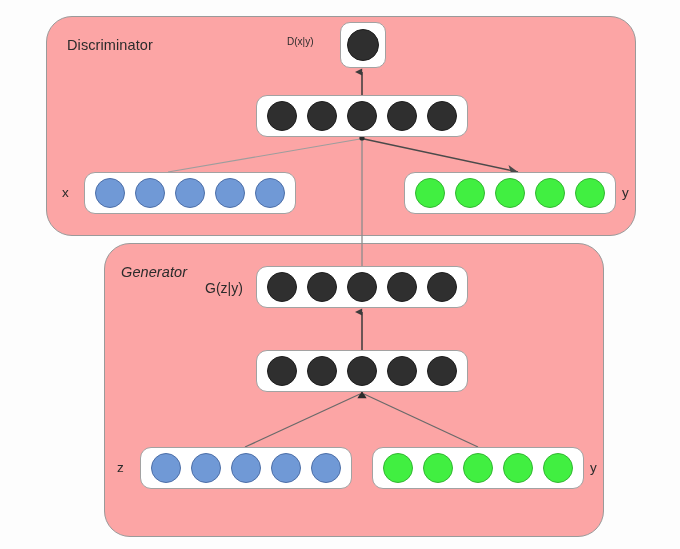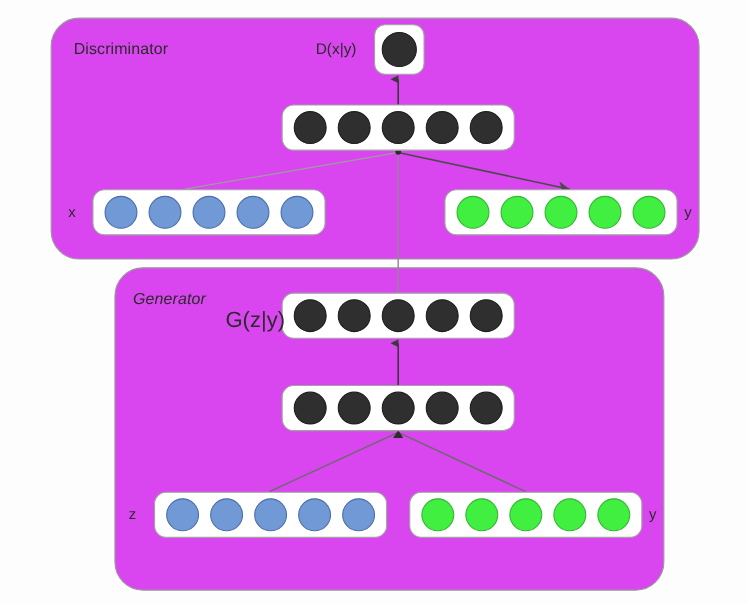--- a/index.html
+++ b/index.html
@@ -16,21 +16,21 @@
     height: 549px;
     background: #fdfdfd;
     overflow: hidden;
   }
 
   
   .panel {
     position: absolute;
     border: 1.6px solid #9a9a9a;
     border-radius: 26px;
-    background: #d946ef;
+    background: #fca5a5;
     box-sizing: border-box;
   }
   #panel-discriminator {
     left: 46px;
     top: 16px;
     width: 590px;
     height: 220px;
   }
   #panel-generator {
     left: 104px;
@@ -123,22 +123,22 @@
   }
 
   
   .side-label {
     position: absolute;
     font-size: 13.5px;
     color: #2b2b2b;
     z-index: 4;
     white-space: nowrap;
   }
-  #label-dx   { left: 287px; top: 36px; font-size: 14px; }
-  #label-gzy  { left: 205px; top: 280px; font-size: 20px; }
+  #label-dx   { left: 287px; top: 36px; font-size: 10px; }
+  #label-gzy  { left: 205px; top: 280px; font-size: 14px; }
   #label-x    { left: 62px;  top: 185px; }
   #label-y1   { left: 622px; top: 185px; }
   #label-z    { left: 117px; top: 460px; }
   #label-y2   { left: 590px; top: 460px; }
 
   
   #edges {
     position: absolute;
     left: 0; top: 0;
     width: 680px; height: 549px;

